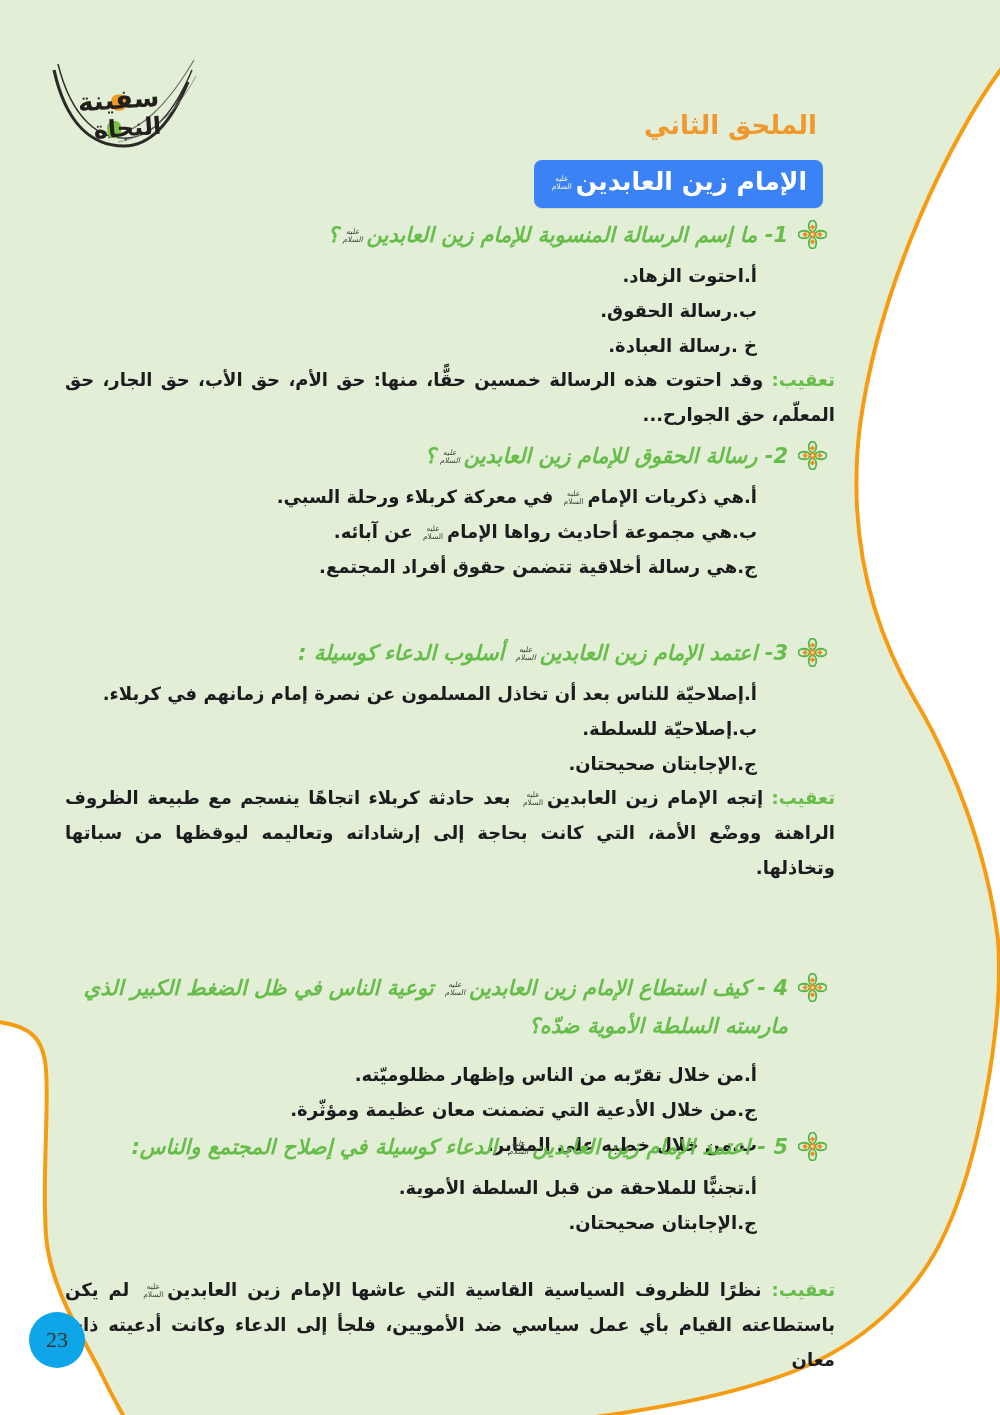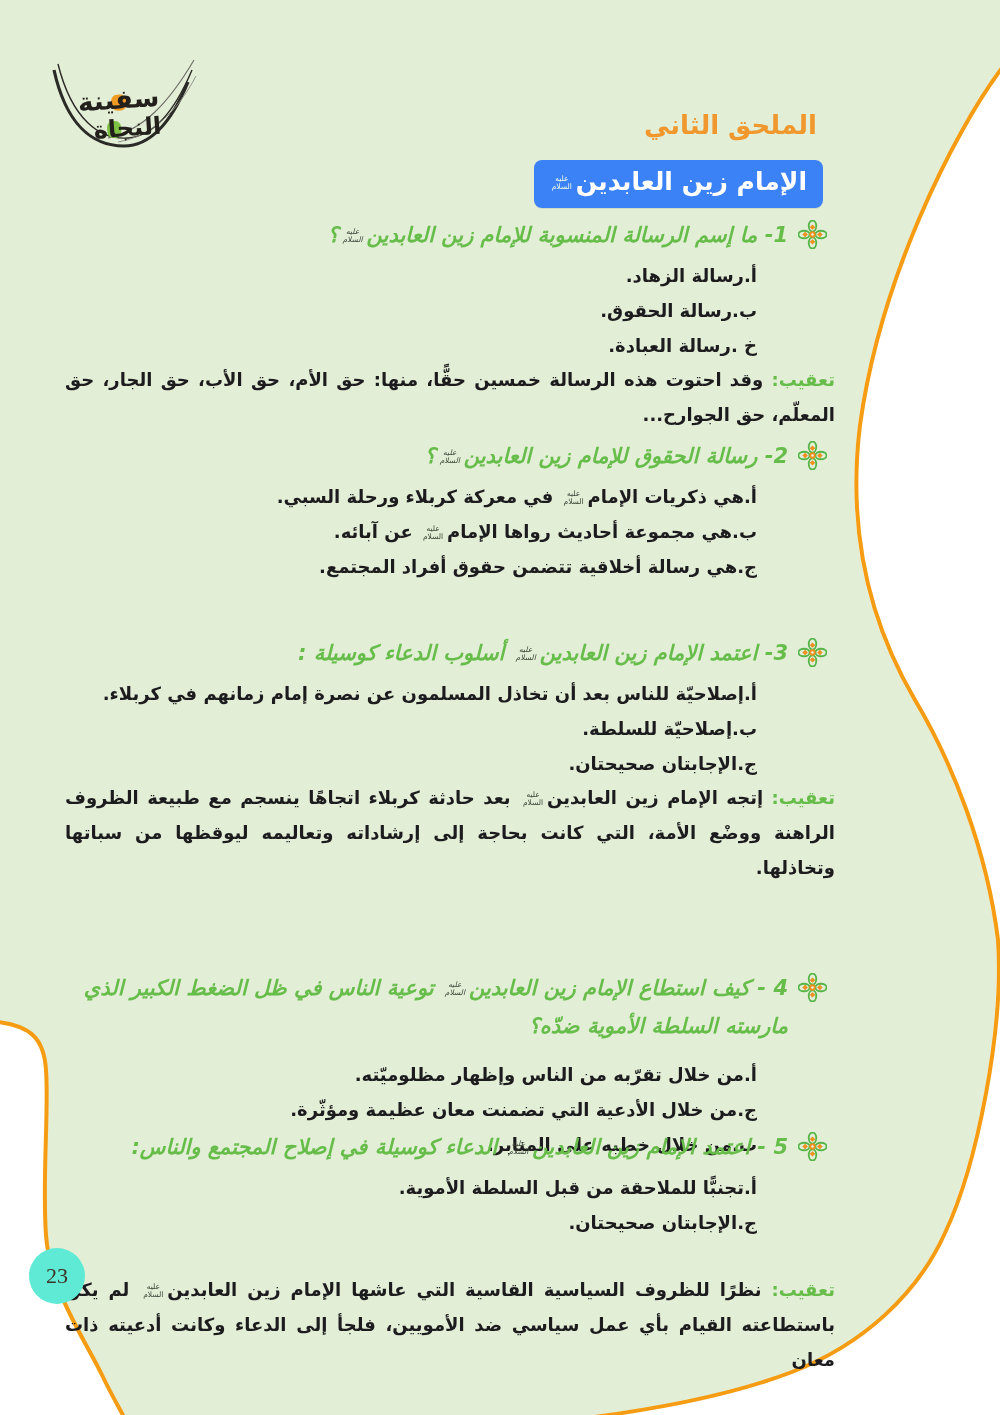--- a/index.html
+++ b/index.html
@@ -53,22 +53,22 @@
   .hon {
     display:inline-block; font-size:7.5px; line-height:1.05;
     max-width:22px; vertical-align:middle; margin:0 3px;
     color:#3c4436; font-weight:normal; text-align:center;
   }
   .hon:empty { display:none; }
   .title-banner .hon { color:#f2fbe9; }
 
   
   .page-circle {
-    position:absolute; left:29px; top:1248px; width:56px; height:56px;
-    background:#5eead4; border-radius:50%; z-index:3;
+    position:absolute; left:29px; top:1312px; width:56px; height:56px;
+    background:#0ea5e9; border-radius:50%; z-index:3;
     display:flex; align-items:center; justify-content:center;
     font-family:"Liberation Serif", serif; font-size:22px; color:#3d3327;
   }
 
   .logo { position:absolute; left:48px; top:42px; z-index:3; width:150px; height:125px; }
 </style>
 </head>
 <body>
 
 <svg id="bg" width="1000" height="1415" viewBox="0 0 1000 1415">
@@ -138,21 +138,21 @@
         <rect x="10.4" y="4.3" width="3.2" height="3.2" transform="rotate(45 12 5.9)"></rect>
         <rect x="10.4" y="16.5" width="3.2" height="3.2" transform="rotate(45 12 18.1)"></rect>
         <rect x="4.3" y="10.4" width="3.2" height="3.2" transform="rotate(45 5.9 12)"></rect>
         <rect x="16.5" y="10.4" width="3.2" height="3.2" transform="rotate(45 18.1 12)"></rect>
         <circle cx="12" cy="12" r="2.6"></circle>
       </g>
       <circle cx="12" cy="12" r="1" fill="#fbf4e3"></circle>
     </svg>
     <div class="q-heading"><span>1- ما إسم الرسالة المنسوبة للإمام زين العابدين</span><span class="hon">عليه السلام</span><span>؟</span></div>
     <div class="q-options">
-      <div class="opt"><span>أ.رسالة الزهاد.</span></div>
+      <div class="opt"><span>أ.احتوت الزهاد.</span></div>
       <div class="opt"><span>ب.رسالة الحقوق.</span></div>
       <div class="opt"><span>خ .رسالة العبادة.</span></div>
     </div>
   </div>
 
   <div class="section comment" style="top:362px">
     <span class="comment-label">تعقيب:</span><span> وقد احتوت هذه الرسالة خمسين حقًّا، منها: حق الأم، حق الأب، حق الجار، حق المعلّم، حق الجوارح...</span>
   </div>
 
   <div class="section" style="top:437px">

